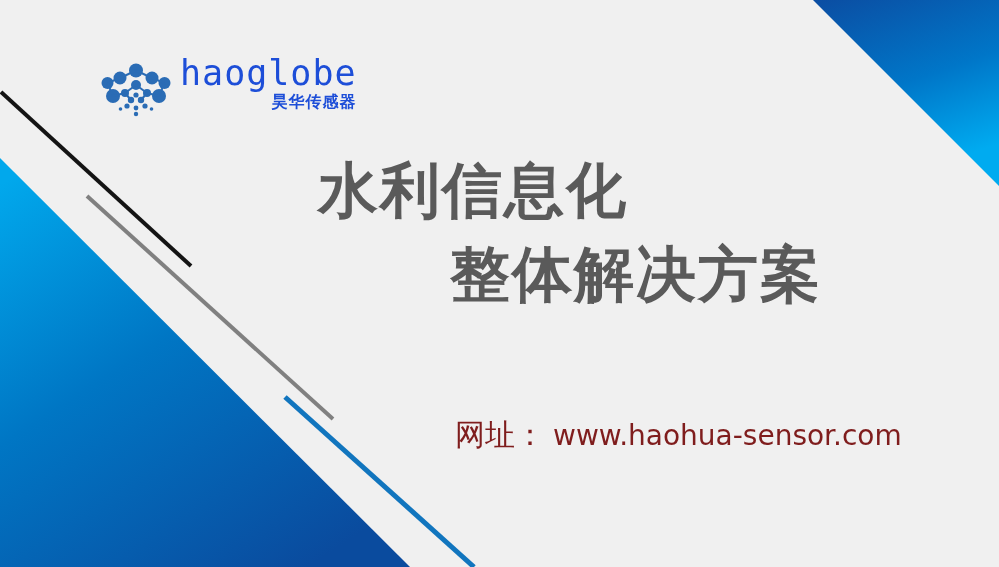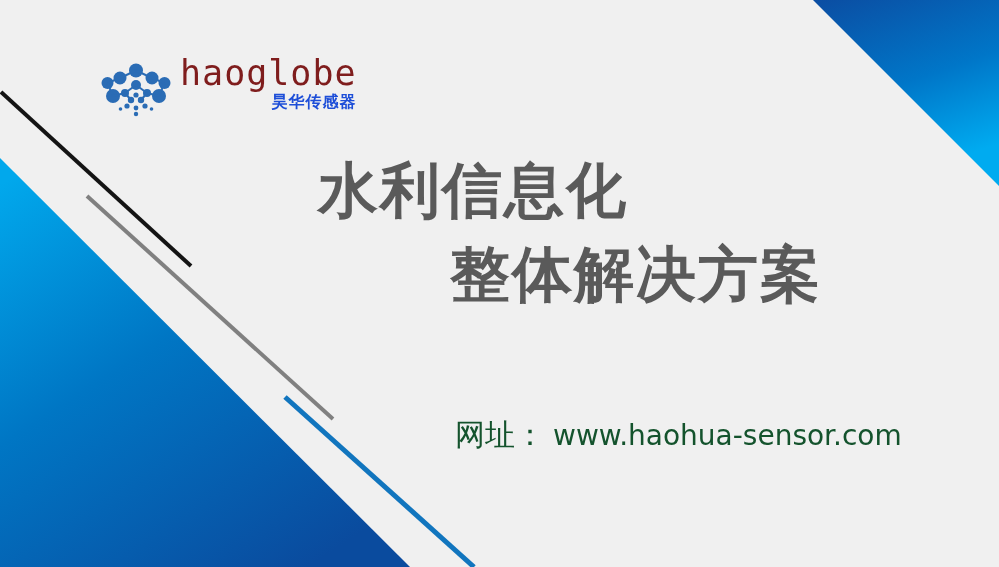--- a/index.html
+++ b/index.html
@@ -44,21 +44,21 @@
     margin-left: 8px;
     display: flex;
     flex-direction: column;
     align-items: flex-end;
   }
   .logo-wordmark {
     font-family: "DejaVu Sans Mono", "Liberation Mono", monospace;
     font-size: 35px;
     line-height: 1;
     letter-spacing: 1px;
-    color: #7f1d1d;
+    color: #1d4ed8;
     font-weight: 400;
   }
   .logo-sub {
     margin-top: 3px;
     font-family: "DejaVu Sans", sans-serif;
     font-size: 16px;
     line-height: 1;
     letter-spacing: 1px;
     color: #1d4ed8;
     font-weight: 700;
@@ -81,21 +81,21 @@
     white-space: nowrap;
   }
   .title-line-1 { margin-left: 318px; }
   .title-line-2 { margin-left: 450px; margin-top: 24px; }
 
   
   .website-block {
     position: absolute;
     left: 455px;
     top: 420px;
-    color: #14532d;
+    color: #7f1d1d;
     white-space: nowrap;
     display: flex;
     align-items: baseline;
   }
   .website-label {
     font-family: "DejaVu Sans", sans-serif;
     font-size: 30px;
     line-height: 1;
   }
   .website-url {

